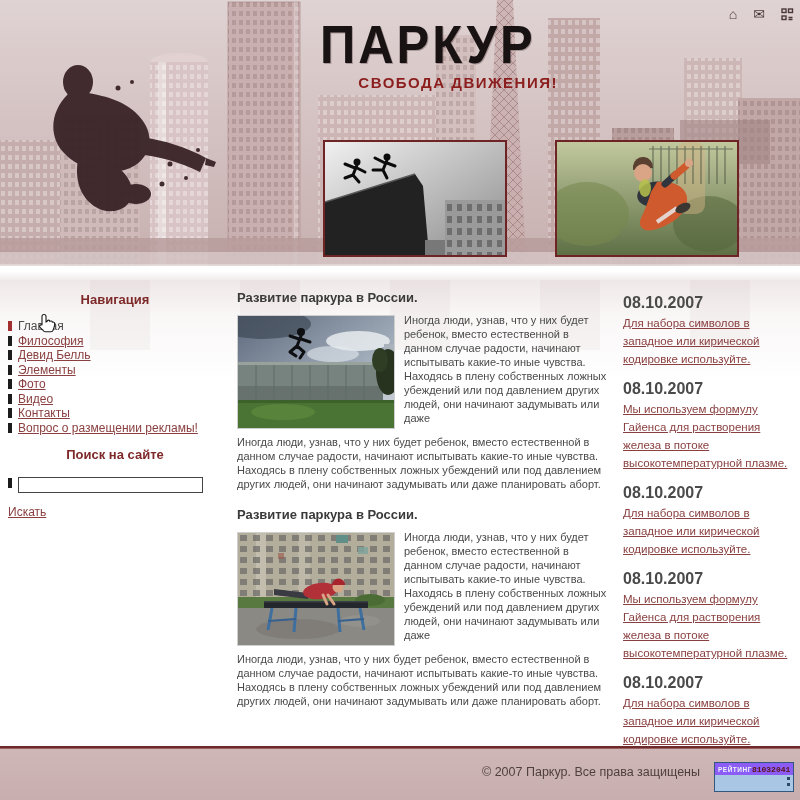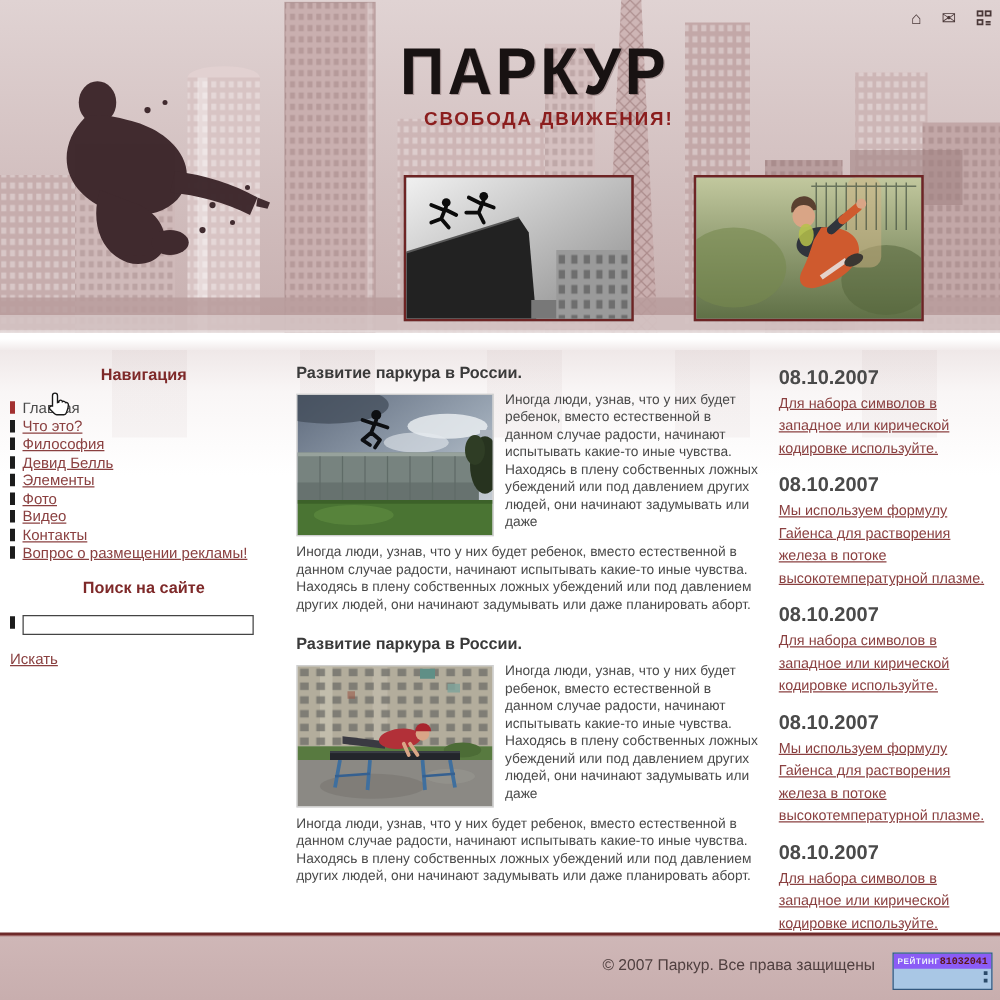--- a/index.html
+++ b/index.html
@@ -7,24 +7,24 @@
   .page { position:relative; width:800px; height:800px; overflow:hidden; background:#fff; }
 
   
   .header { position:absolute; top:0; left:0; width:800px; height:266px; overflow:hidden;
             background:linear-gradient(180deg,#ddcfcf 0%,#d2bfbf 45%,#c3a9a9 100%); }
   .skyline { position:absolute; top:0; left:0; }
   .jumper { position:absolute; top:42px; left:20px; }
   .toolbar { position:absolute; top:7px; right:6px; display:flex; gap:16px; align-items:center; }
   .tbicon { font-size:14px; line-height:14px; color:#4a3838; cursor:pointer; }
   .tbicon-svg { display:block; cursor:pointer; }
-  .titlebox { position:absolute; left:320px; top:30px; width:238px; }
+  .titlebox { position:absolute; left:320px; top:17px; width:238px; }
   .site-title { font-size:49px; font-weight:bold; color:#181212; letter-spacing:3px;
                 transform:scaleY(1.08); text-shadow:1px 1px 0 rgba(80,55,55,.35); }
-  .site-subtitle { margin-top:1px; text-align:center; font-size:15px; font-weight:bold;
+  .site-subtitle { margin-top:1px; text-align:right; font-size:15px; font-weight:bold;
                    color:#8b1d1d; letter-spacing:1.5px; }
   .hphoto { position:absolute; top:140px; width:184px; height:117px; border:2px solid #6e2424; background:#999; }
   .hphoto svg { display:block; }
   .hp1 { left:323px; }
   .hp2 { left:555px; }
 
   
   .gloss { position:absolute; top:264px; left:0; width:800px; height:16px;
            background:linear-gradient(180deg, rgba(255,255,255,.25) 0%, #ffffff 45%, #f1ebeb 100%); }
 
@@ -241,24 +241,20 @@
 
     <aside class="sidebar">
       <h2 class="col-title">Навигация</h2>
       <ul class="nav">
         <li>
             <span class="bullet red"></span>
             <span class="navlabel">Главная</span>
           </li>
         <li>
             <span class="bullet"></span>
-            <a class="navlink">Что это?</a>
-          </li>
-        <li>
-            <span class="bullet"></span>
             <a class="navlink">Философия</a>
           </li>
         <li>
             <span class="bullet"></span>
             <a class="navlink">Девид Белль</a>
           </li>
         <li>
             <span class="bullet"></span>
             <a class="navlink">Элементы</a>
           </li>

